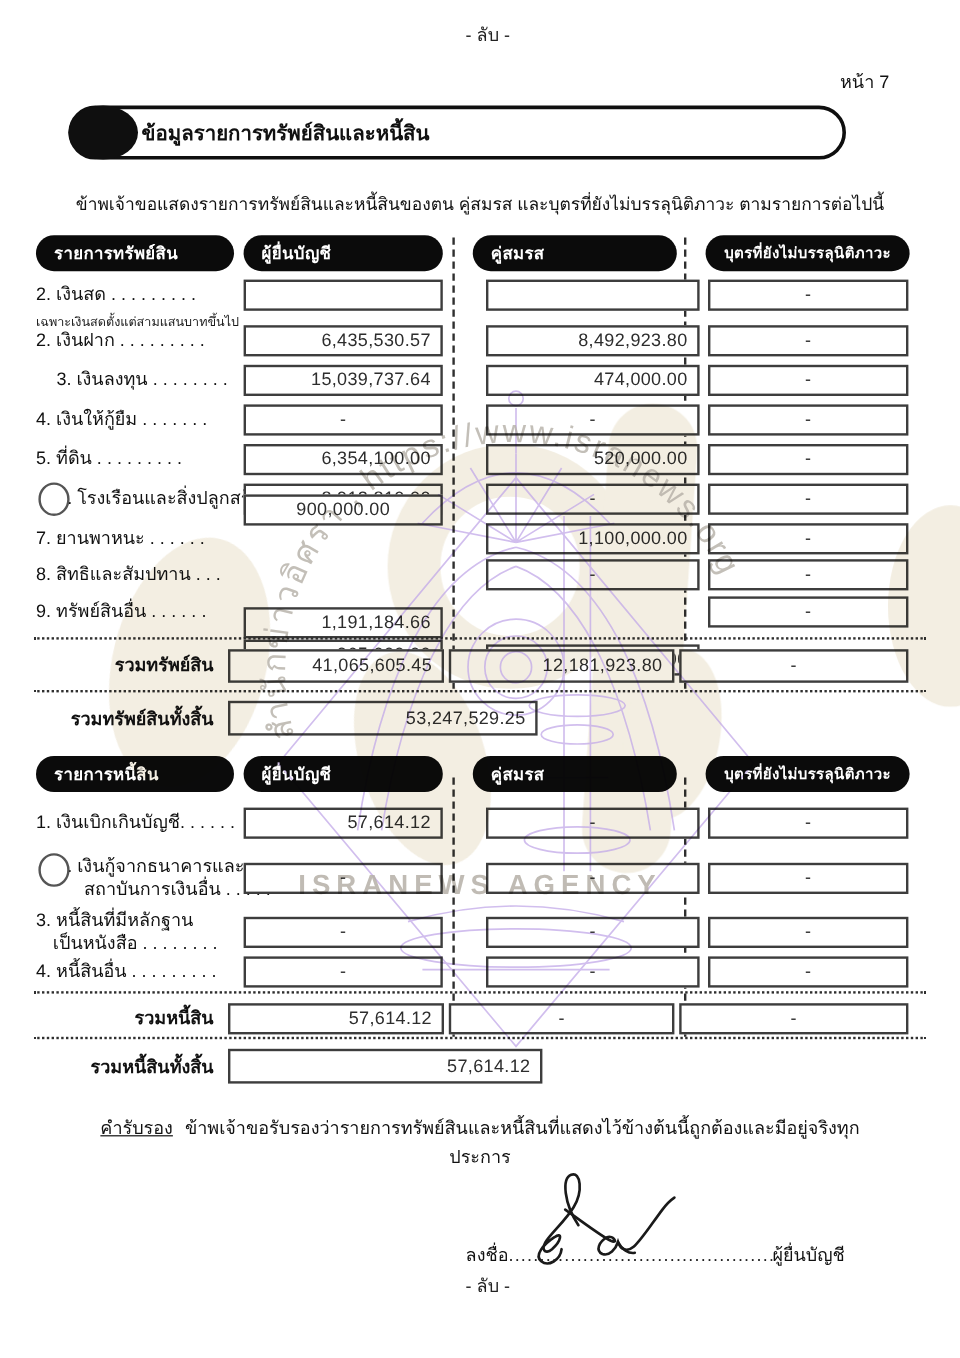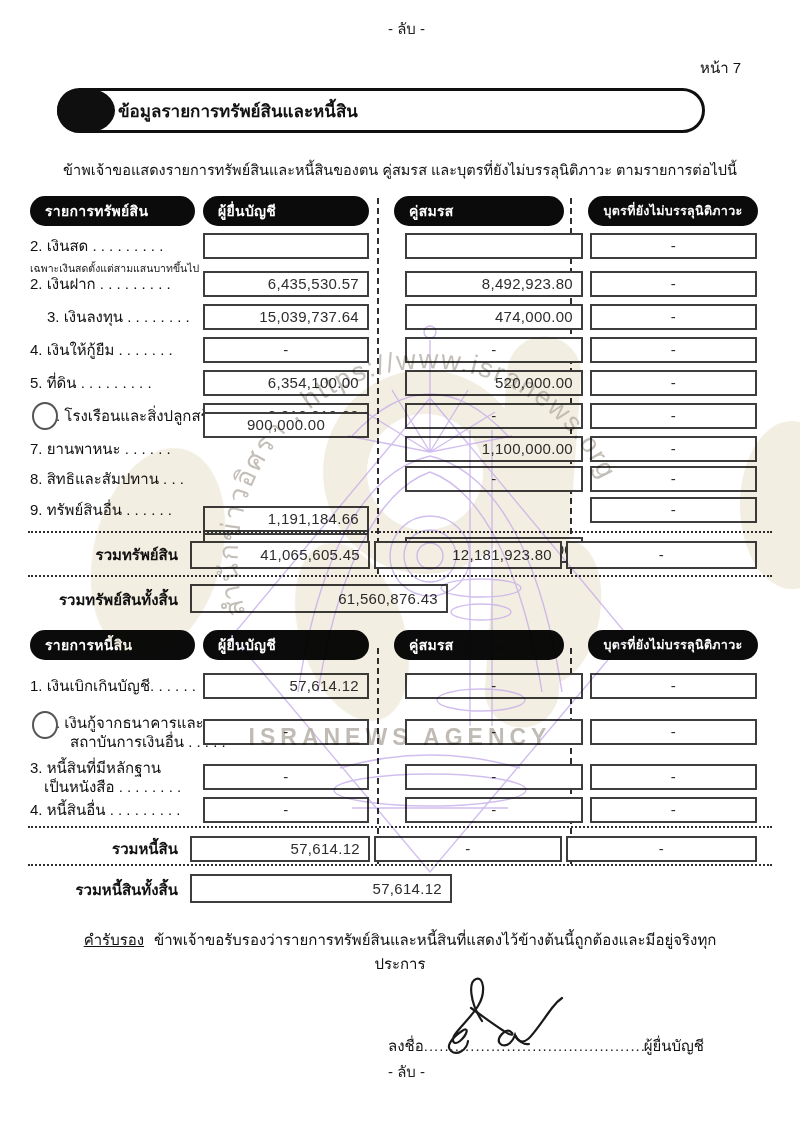--- a/index.html
+++ b/index.html
@@ -110,21 +110,21 @@
   <div class="hdot" style="top:531px"></div>
 
   <div class="totlabel" style="top:541px">รวมทรัพย์สิน</div>
   <div class="box t1" style="top:541px;height:28px;line-height:24px">41,065,605.45</div>
   <div class="box t2" style="top:541px;height:28px;line-height:24px">12,181,923.80</div>
   <div class="box t3 dash" style="top:541px;height:28px;line-height:24px">-</div>
 
   <div class="hdot" style="top:575px"></div>
 
   <div class="totlabel" style="top:586px">รวมทรัพย์สินทั้งสิ้น</div>
-  <div class="box" style="left:190px;top:584px;width:258px;height:29px;line-height:25px">61,560,876.43</div>
+  <div class="box" style="left:190px;top:584px;width:258px;height:29px;line-height:25px">53,247,529.25</div>
 
   <div class="pill" style="left:30px;top:630px;width:165px">รายการหนี้สิน</div>
   <div class="pill" style="left:203px;top:630px;width:166px">ผู้ยื่นบัญชี</div>
   <div class="pill" style="left:394px;top:630px;width:170px">คู่สมรส</div>
   <div class="pill small" style="left:588px;top:630px;width:170px">บุตรที่ยังไม่บรรลุนิติภาวะ</div>
 
   <div class="vdash" style="left:377px;top:648px;height:216px"></div>
   <div class="vdash" style="left:570px;top:648px;height:216px"></div>
 
   <div id="liability-rows">

